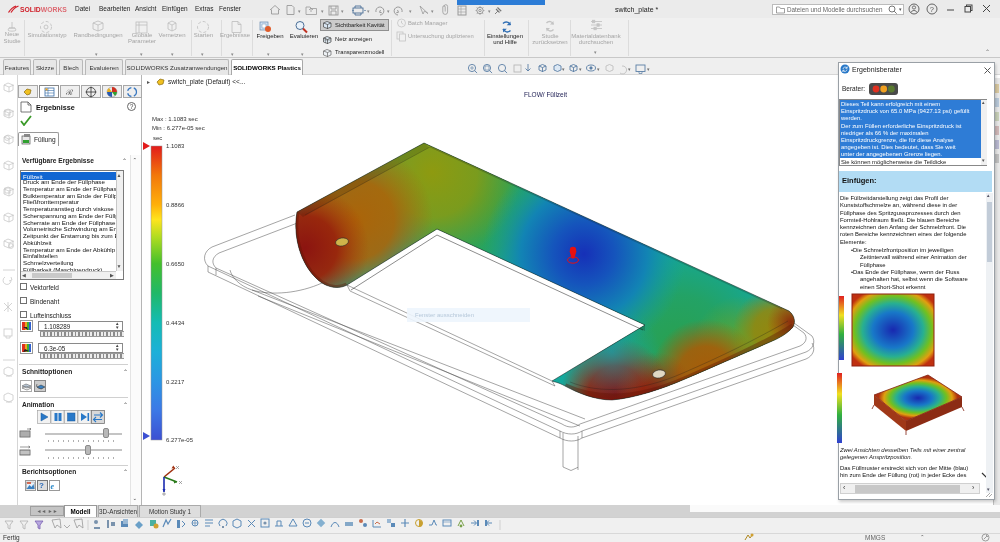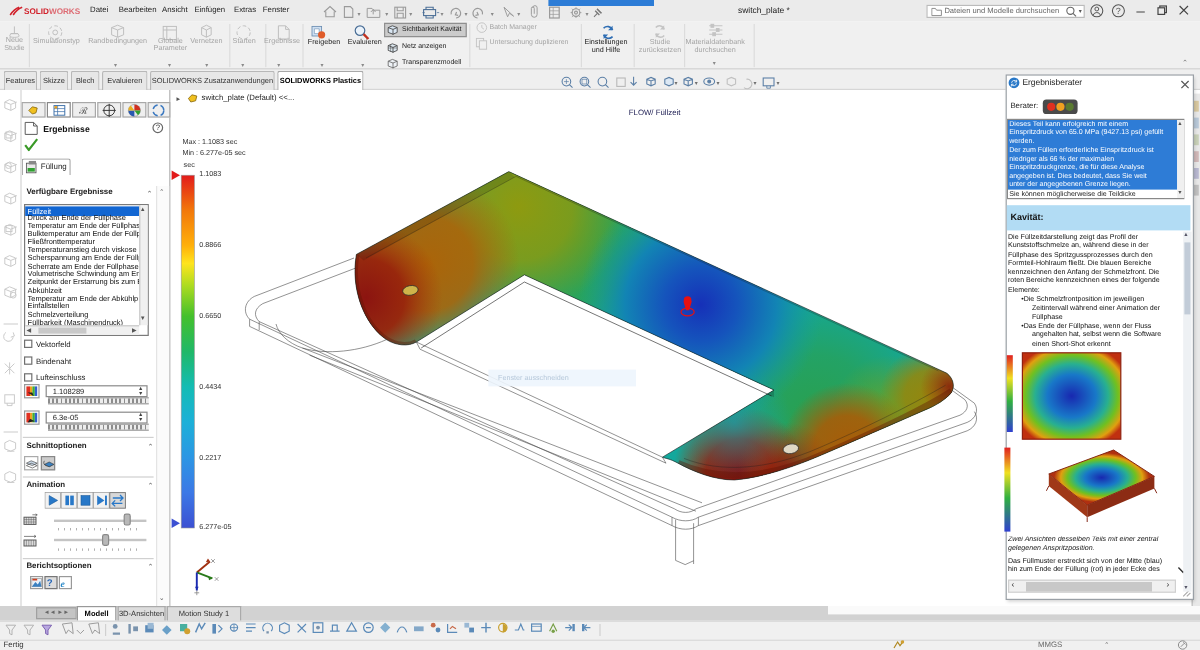--- a/index.html
+++ b/index.html
@@ -732,21 +732,21 @@
 
 <div class="abs" style="left:839px;top:99px;width:148px;height:67px;background:#fff;border:1px solid #888;"></div>
 <div class="abs" style="left:840px;top:100px;width:141px;height:58px;background:#2e7cd6;"></div>
 <div class="abs" style="left:841px;top:101px;width:142px;font-size:5.9px;line-height:7.2px;color:#fff;white-space:nowrap;overflow:hidden;">Dieses Teil kann erfolgreich mit einem<br>Einspritzdruck von 65.0 MPa (9427.13 psi) gefüllt<br>werden.<br>Der zum Füllen erforderliche Einspritzdruck ist<br>niedriger als 66 % der maximalen<br>Einspritzdruckgrenze, die für diese Analyse<br>angegeben ist. Dies bedeutet, dass Sie weit<br>unter der angegebenen Grenze liegen.</div>
 <div class="abs" style="left:841px;top:158.5px;width:140px;font-size:5.9px;color:#222;">Sie können möglicherweise die Teildicke</div>
 <div class="abs" style="left:981px;top:100px;width:6px;height:65px;background:#f0f0f0;"></div>
 <div class="abs" style="left:981px;top:100px;font-size:4.5px;color:#555;">▲</div>
 <div class="abs" style="left:981px;top:158px;font-size:4.5px;color:#555;">▼</div>
 
 <div class="abs" style="left:839px;top:171px;width:153px;height:21px;background:#b2dcf4;"></div>
-<div class="abs" style="left:842px;top:176px;font-size:7.5px;font-weight:bold;color:#111;">Kavität:</div>
+<div class="abs" style="left:842px;top:176px;font-size:7.5px;font-weight:bold;color:#111;">Einfügen:</div>
 
 <div class="abs" style="left:840px;top:195px;width:150px;font-size:5.9px;line-height:7.3px;color:#111;white-space:nowrap;overflow:hidden;">Die Füllzeitdarstellung zeigt das Profil der<br>Kunststoffschmelze an, während diese in der<br>Füllphase des Spritzgussprozesses durch den<br>Formteil-Hohlraum fließt. Die blauen Bereiche<br>kennzeichnen den Anfang der Schmelzfront. Die<br>roten Bereiche kennzeichnen eines der folgende<br>Elemente:</div>
 <div class="abs" style="left:851px;top:247px;width:140px;font-size:5.9px;line-height:7.3px;color:#111;white-space:nowrap;padding-left:9px;text-indent:-9px;">•Die Schmelzfrontposition im jeweiligen<br>Zeitintervall während einer Animation der<br>Füllphase</div>
 <div class="abs" style="left:851px;top:269px;width:140px;font-size:5.9px;line-height:7.3px;color:#111;white-space:nowrap;padding-left:9px;text-indent:-9px;">•Das Ende der Füllphase, wenn der Fluss<br>angehalten hat, selbst wenn die Software<br>einen Short-Shot erkennt</div>
 
 <svg class="abs" style="left:838px;top:292px;" width="100" height="76">
  <defs>
   <radialGradient id="t1" cx="0.5" cy="0.5" r="0.62">
    <stop offset="0" stop-color="#1828b0"></stop>
           <stop offset="0.4" stop-color="#1878c8"></stop>

